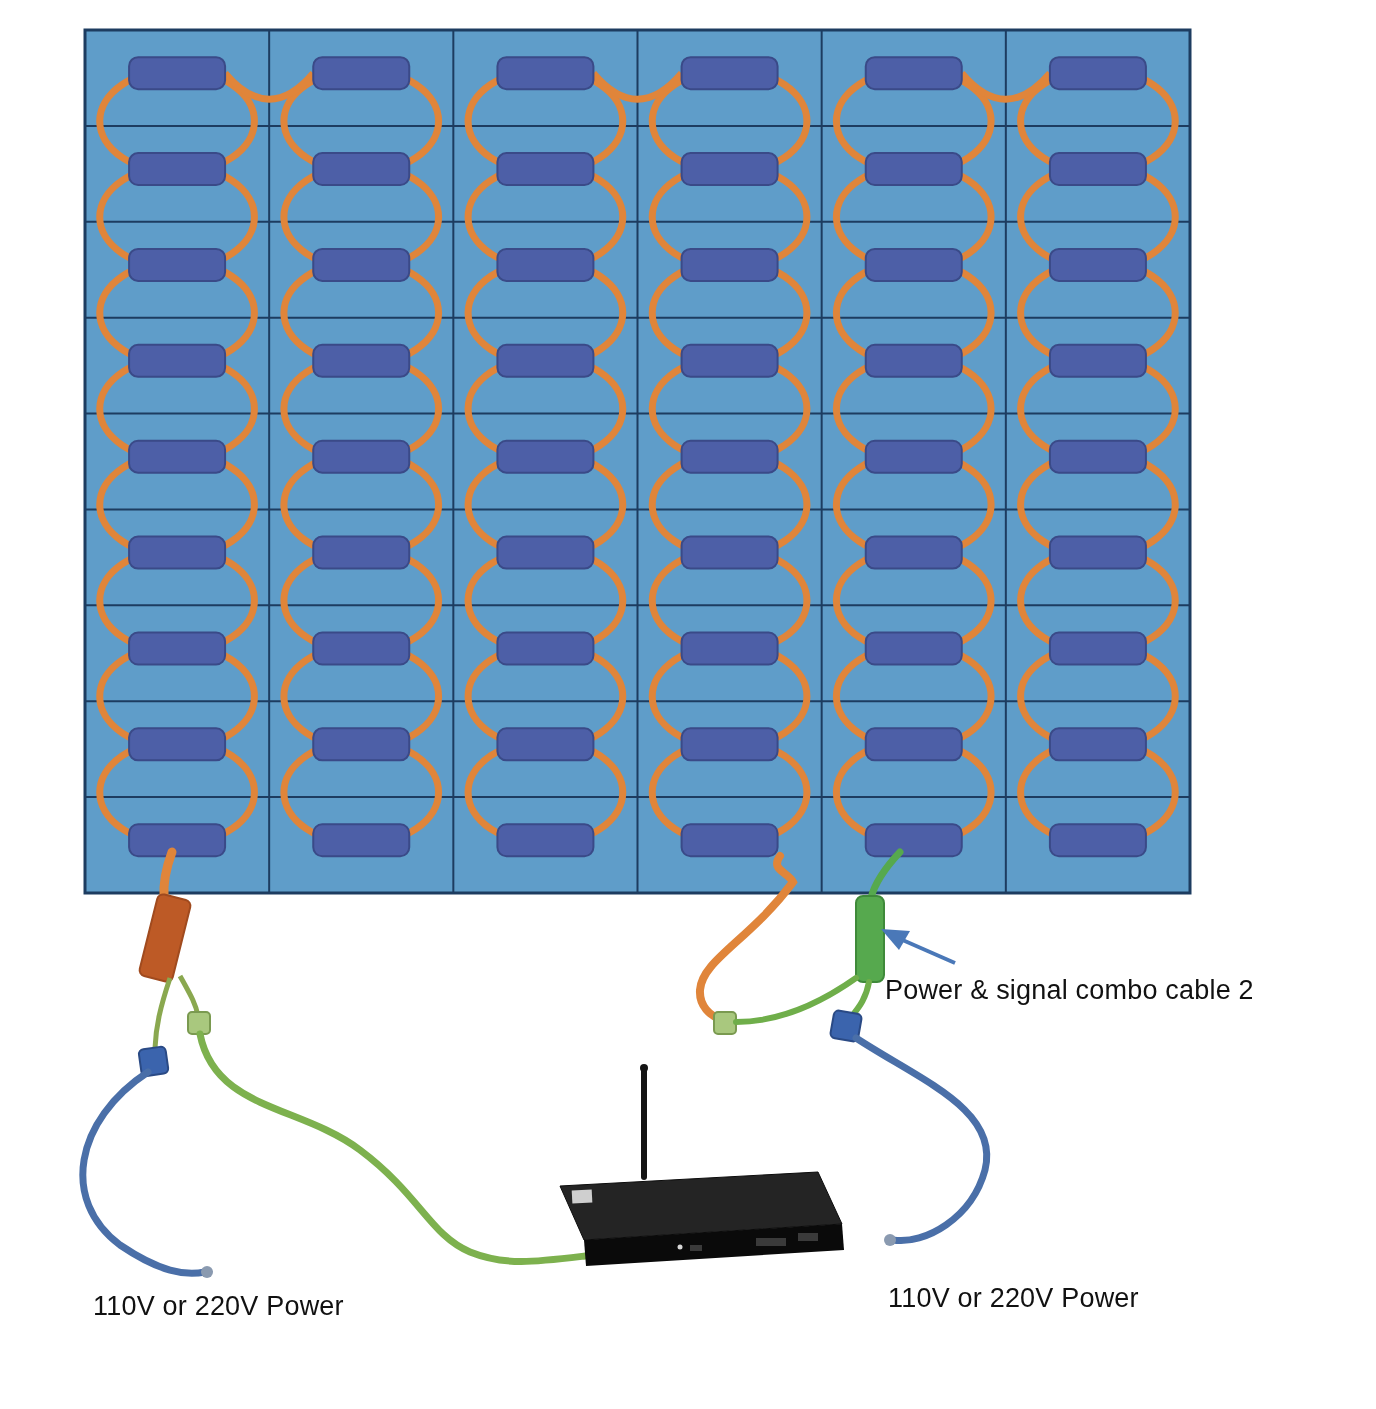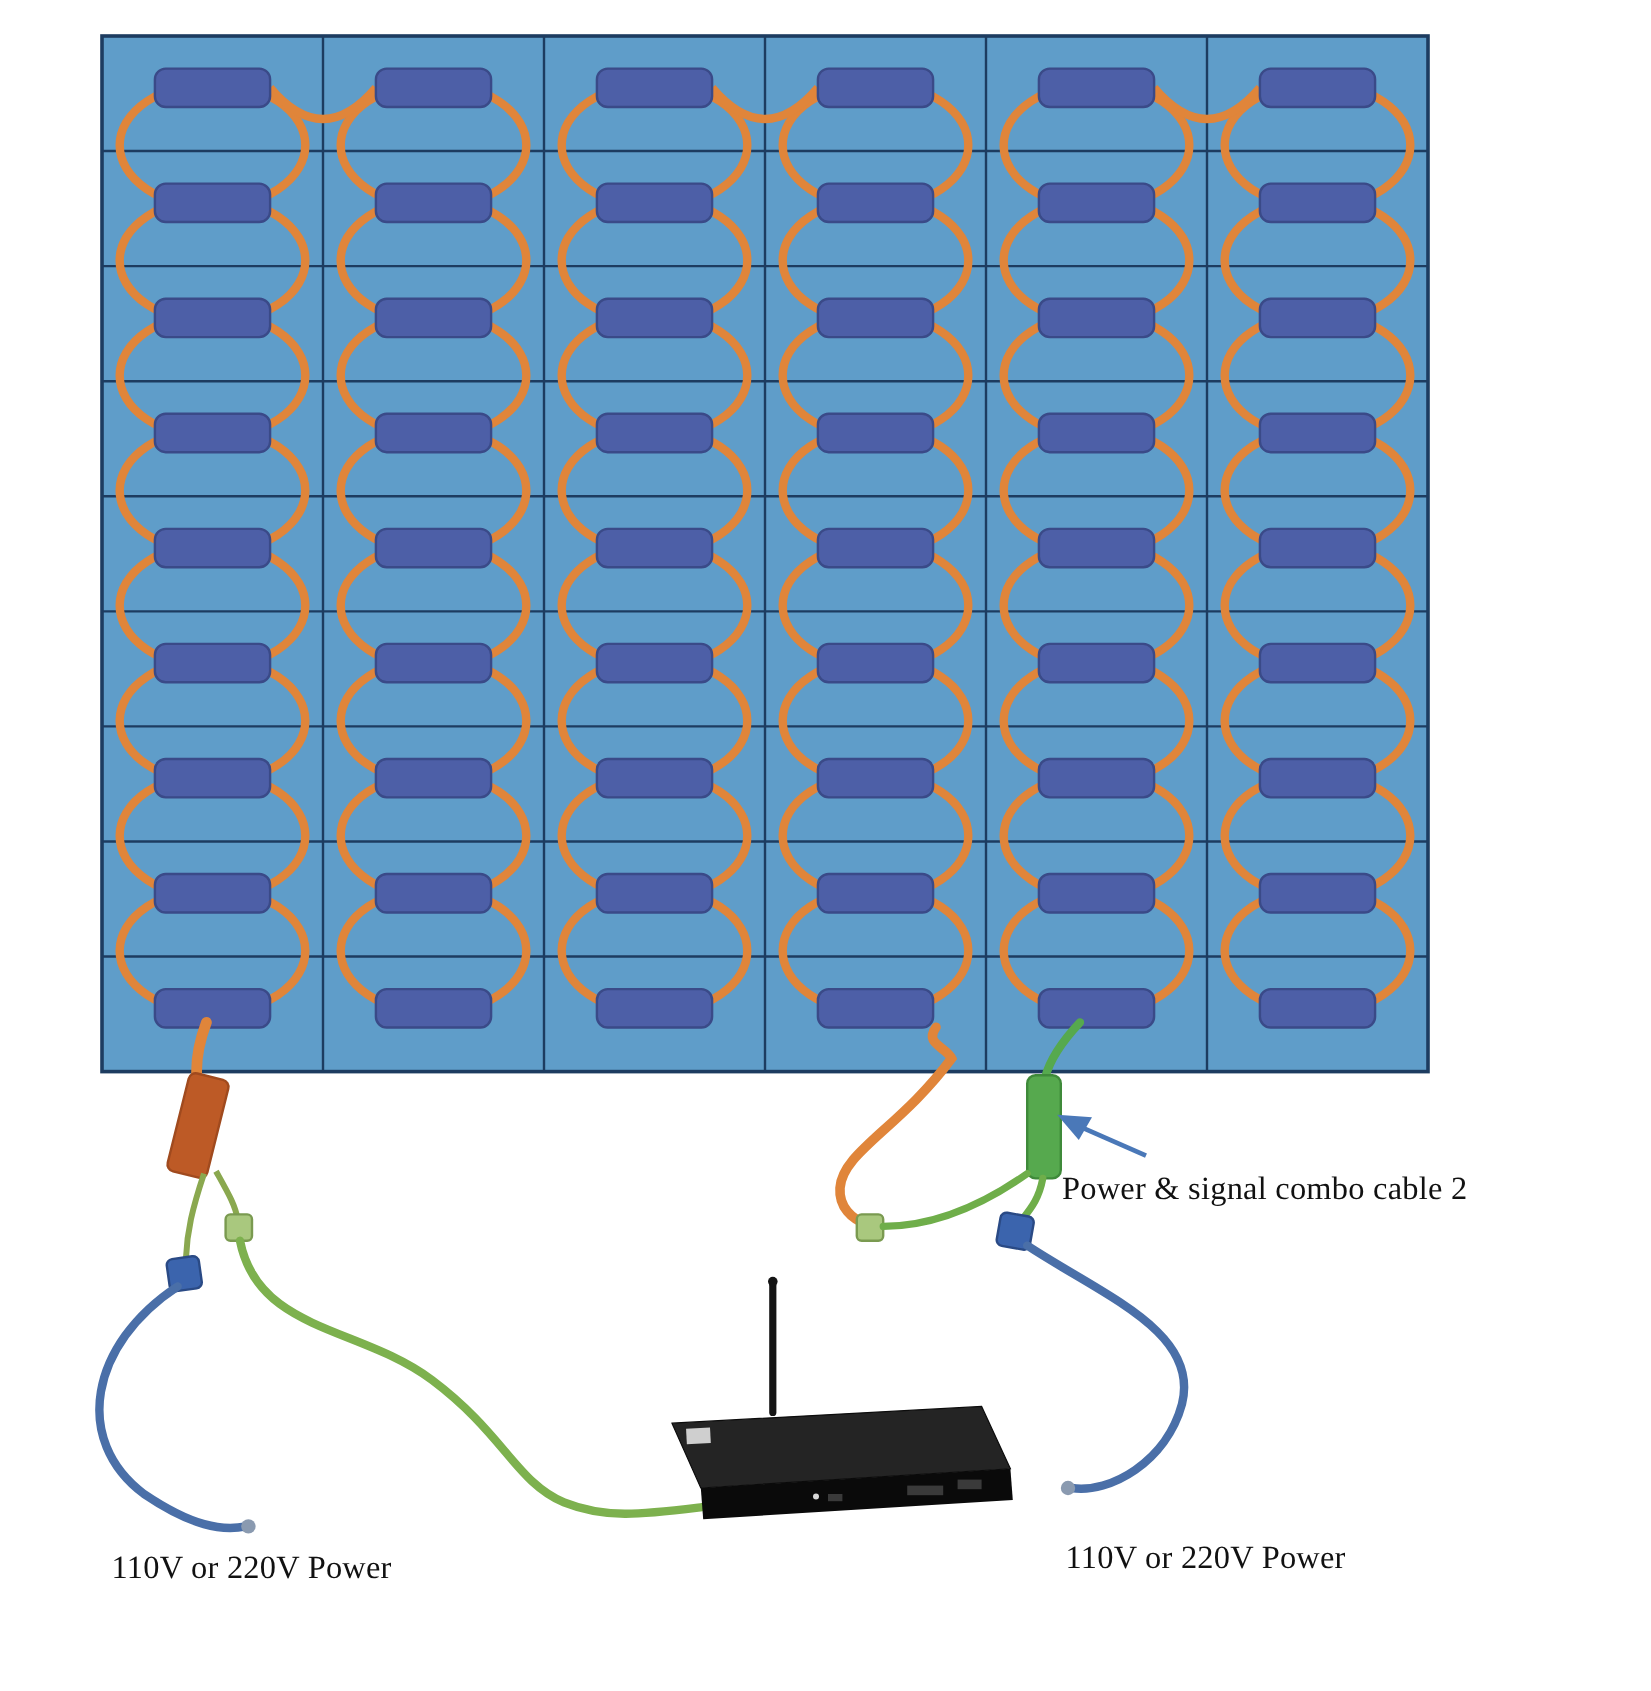--- a/index.html
+++ b/index.html
@@ -1,20 +1,20 @@
 <!DOCTYPE html>
 <html><head>
 <meta charset="utf-8">
 <style>
   html,body{margin:0;padding:0;background:#ffffff;}
   #stage{
     position:relative;
     width:1252px;height:1409px;
     background:#ffffff;
-    font-family:Liberation Serif, serif;
+    font-family:Liberation Sans, sans-serif;
     overflow:hidden;
   }
   #diagram-svg{position:absolute;left:0;top:0;}
   .label{
     position:absolute;
     color:#111111;
     font-size:27px;
     letter-spacing:0.2px;
     white-space:nowrap;
   }

